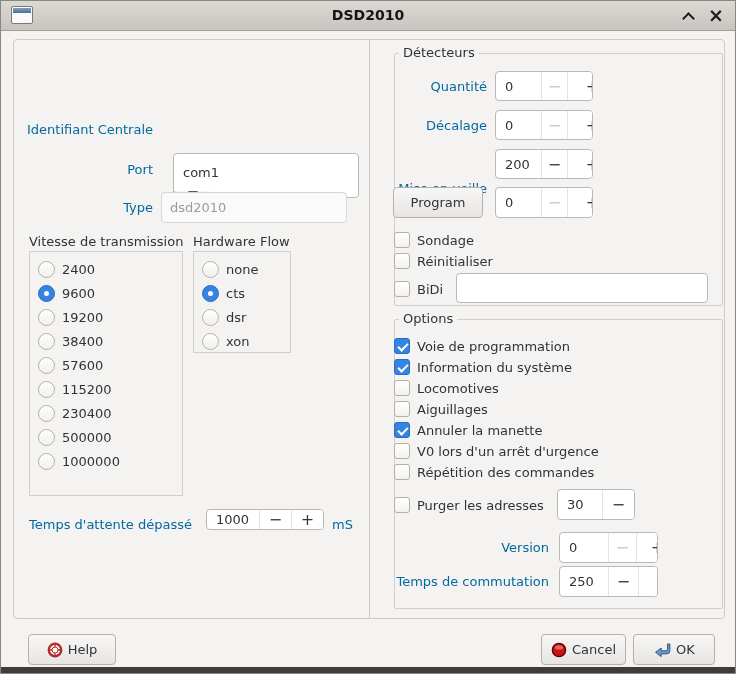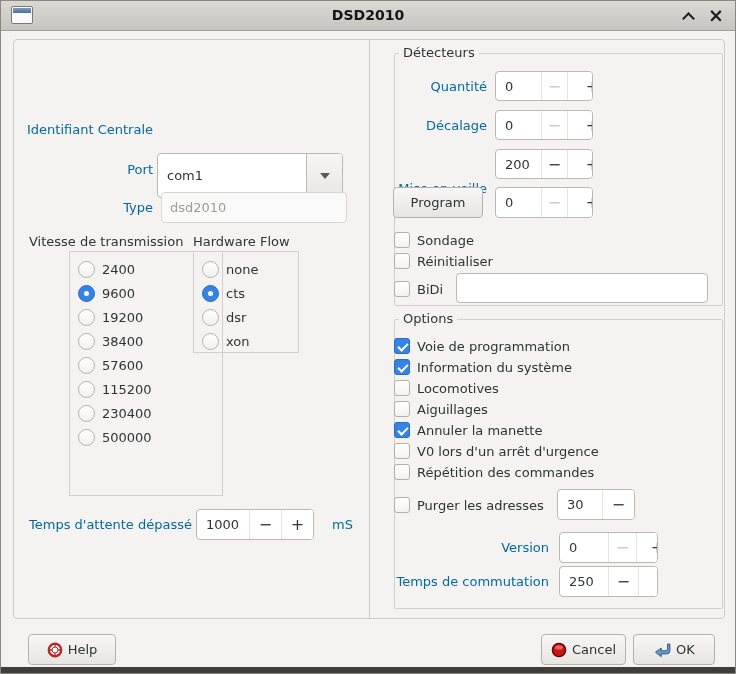--- a/index.html
+++ b/index.html
@@ -108,34 +108,34 @@
       <div class="close-glyph">×</div>
     </div>
   </div>
 
   <div class="outer-frame"></div>
   <div class="v-divider"></div>
 
   <div class="lbl r" style="left:16px;top:113px;width:136px;height:31px;">Identifiant Centrale</div>
 
   <div class="lbl r" style="left:16px;top:152px;width:136px;height:32px;">Port</div>
-  <div class="combo" style="left:156px;top:152px;width:186px;height:45px;">
+  <div class="combo" style="left:172px;top:152px;width:186px;height:45px;flex-direction:column;">
     <div class="cval">com1</div>
     <div class="cbtn">
       <div class="tri-down"></div>
     </div>
   </div>
 
   <div class="lbl r" style="left:16px;top:191px;width:136px;height:31px;">Type</div>
   <div class="entry disabled" style="left:160px;top:191px;width:186px;height:31px;">
     <span>dsd2010</span>
   </div>
 
   <div class="frame-label" style="left:28px;top:233px;">Vitesse de transmission</div>
-  <div class="frame-plain" style="left:28px;top:250px;width:154px;height:245px;margin-left:40px;">
+  <div class="frame-plain" style="left:28px;top:250px;width:154px;height:245px;">
     <div class="radio-row">
         <div class="radio"></div>
         <span>2400</span>
       </div>
     <div class="radio-row">
         <div class="radio sel"></div>
         <span>9600</span>
       </div>
     <div class="radio-row">
         <div class="radio"></div>
@@ -154,44 +154,48 @@
         <span>115200</span>
       </div>
     <div class="radio-row">
         <div class="radio"></div>
         <span>230400</span>
       </div>
     <div class="radio-row">
         <div class="radio"></div>
         <span>500000</span>
       </div>
+    <div class="radio-row">
+        <div class="radio"></div>
+        <span>1000000</span>
+      </div>
   </div>
 
   <div class="frame-label" style="left:192px;top:233px;">Hardware Flow</div>
-  <div class="frame-plain" style="left:192px;top:250px;width:106px;height:102px;">
+  <div class="frame-plain" style="left:192px;top:250px;width:98px;height:102px;">
     <div class="radio-row">
         <div class="radio"></div>
         <span>none</span>
       </div>
     <div class="radio-row">
         <div class="radio sel"></div>
         <span>cts</span>
       </div>
     <div class="radio-row">
         <div class="radio"></div>
         <span>dsr</span>
       </div>
     <div class="radio-row">
         <div class="radio"></div>
         <span>xon</span>
       </div>
   </div>
 
   <div class="lbl" style="left:28px;top:508px;width:170px;height:31px;">Temps d'attente dépassé</div>
-  <div class="spin" style="left:195px;top:508px;width:118px;height:31px;">
+  <div class="spin" style="left:205px;top:508px;width:118px;height:21px;">
     <div class="sval" style="width:52px;">1000</div>
     <div class="sbtn" style="width:32px;">−</div>
     <div class="sbtn" style="width:32px;">+</div>
   </div>
   <div class="lbl" style="left:331px;top:508px;width:30px;height:31px;">mS</div>
 
   <div class="group" style="left:385px;top:52px;width:329px;height:253px;">
     <div class="legend">Détecteurs</div>
   </div>
 

